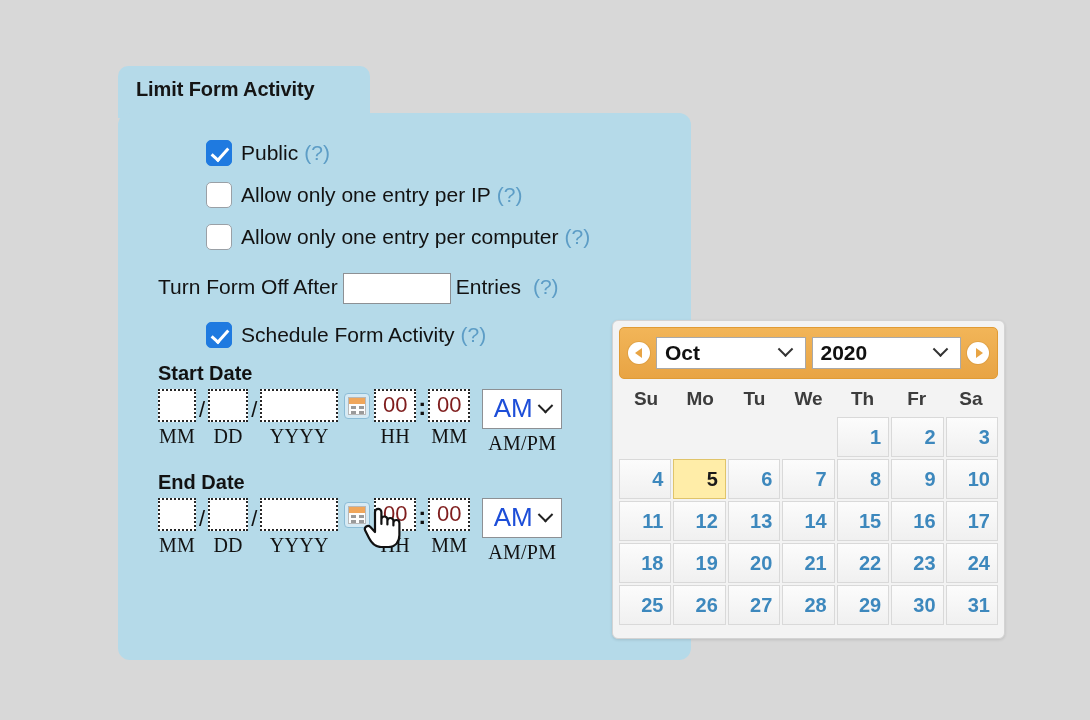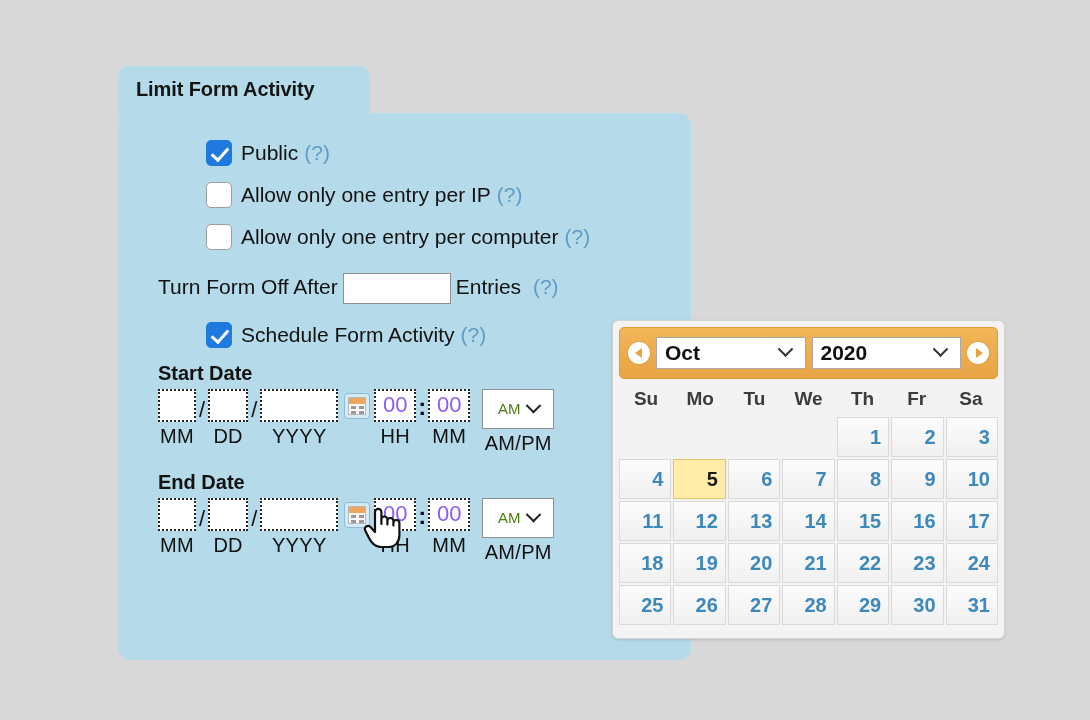--- a/index.html
+++ b/index.html
@@ -138,32 +138,33 @@
   }
   .dotted-box {
     background: #ffffff;
     border: 2px dotted #262626;
     box-sizing: border-box;
     height: 33px;
     display: flex;
     align-items: center;
     justify-content: center;
     font-size: 22px;
-    color: #8b5cf6;
+    color: #7f1d1d;
   }
   .dotted-box.mm { width: 38px; }
   .dotted-box.dd { width: 40px; }
   .dotted-box.yyyy { width: 78px; }
   .dotted-box.hh { width: 42px; }
   .dotted-box.mi { width: 42px; }
   .field-cap {
     font-size: 20px;
     color: #121212;
     margin-top: 3px;
     letter-spacing: 0.3px;
+    font-family: Liberation Serif, serif;
   }
   .sep {
     font-size: 22px;
     color: #121212;
     margin: 4px 3px 0 3px;
     line-height: 33px;
     font-weight: 500;
   }
   .colon {
     font-size: 24px;
@@ -206,30 +207,30 @@
     background:
       linear-gradient(#9a9a9a,#9a9a9a) 0 0/5px 3px no-repeat,
       linear-gradient(#9a9a9a,#9a9a9a) 8px 0/5px 3px no-repeat,
       linear-gradient(#9a9a9a,#9a9a9a) 0 5px/5px 3px no-repeat,
       linear-gradient(#9a9a9a,#9a9a9a) 8px 5px/5px 3px no-repeat;
   }
 
   
   .ampm-wrap { margin-left: 12px; }
   .ampm {
-    width: 72px;
+    width: 80px;
     height: 40px;
     background: #ffffff;
     border: 1px solid #8d9094;
     box-sizing: border-box;
     display: flex;
     align-items: center;
     justify-content: center;
-    font-size: 15px;
-    color: #4d7c0f;
+    font-size: 26px;
+    color: #1d4ed8;
     gap: 7px;
   }
   .chev {
     display: inline-block;
     width: 9px; height: 9px;
     border-right: 2px solid #222;
     border-bottom: 2px solid #222;
     transform: rotate(45deg) translate(-2px,-2px);
   }
 

